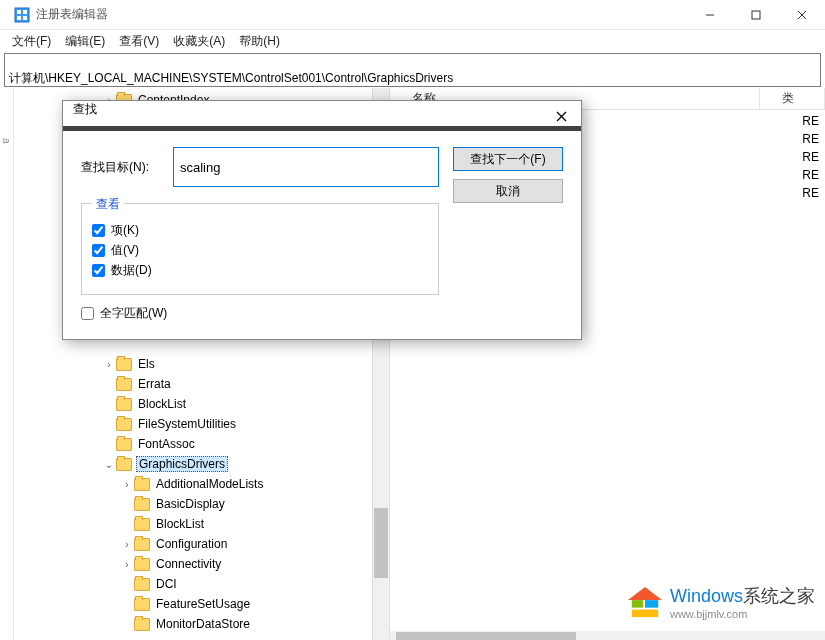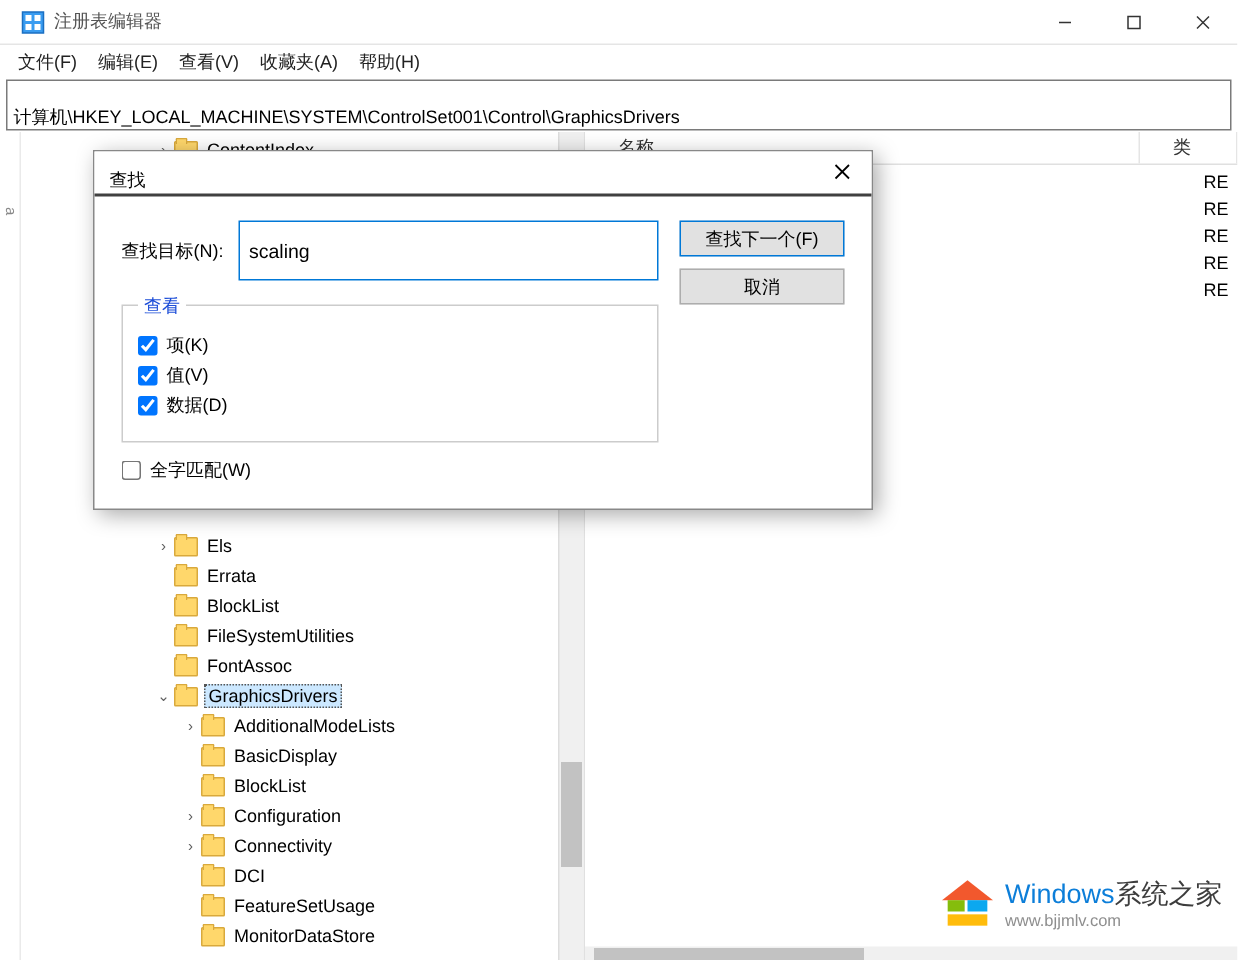--- a/index.html
+++ b/index.html
@@ -33,27 +33,27 @@
 .tree-row .folder::before { content:""; position:absolute; top:-3px; left:0; width:6px; height:3px; background:#ffd76b; border:1px solid #d9a93c; border-bottom:none; border-radius:1px 1px 0 0; }
 .tree-row .label { color: #000; padding: 0 2px; }
 .tree-row.sel .label { background: #cce8ff; border: 1px dotted #555; }
 
 .tree-scrollbar { position: absolute; right: 0; top: 0; bottom: 0; width: 17px; background: #f0f0f0; border-left: 1px solid #ddd; }
 .tree-scrollbar .thumb { position: absolute; left: 1px; right: 1px; top: 420px; height: 70px; background: #c2c2c2; border-radius: 0; }
 .list-scroll { position:absolute; bottom:0; left:0; right:0; height:17px; background:#f0f0f0; }
 .list-scroll .thumb { position:absolute; top:1px; bottom:1px; left:6px; width:180px; background:#c2c2c2; }
 
 .dialog { position: absolute; left: 62px; top: 100px; width: 520px; height: 240px; background: #fff; border: 1px solid #888; box-shadow: 3px 3px 14px rgba(0,0,0,0.35); z-index: 10; }
-.dtitle { height: 30px; display: flex; align-items: flex-end; padding-left: 10px; background: #fff; border-bottom: 2px solid #404040; }
+.dtitle { height: 30px; display: flex; align-items: flex-start; padding-left: 10px; background: #fff; border-bottom: 5px solid #404040; }
 .dtitle .t { flex: 1; color: #000; }
 .dclose { width: 40px; height: 30px; display: flex; align-items: center; justify-content: center; font-size: 14px; cursor: default; }
 
 .dbody { padding: 16px 18px; display: flex; gap: 14px; }
 .dleft { flex: 1; }
-.row1 { display: flex; align-items: center; gap: 10px; margin-bottom: 16px; }
+.row1 { display: flex; align-items: center; gap: 24px; margin-bottom: 16px; }
 .row1 label { color: #000; }
 .row1 input { flex: 1; height: 40px; border: 1px solid #0078d7; padding: 0 6px; outline: none; font-size: 13px; }
 
 .fieldset { border: 1px solid #ccc; padding: 8px 10px 12px; margin-bottom: 10px; }
 .fieldset .legend { position: relative; top: -16px; background: #fff; display: inline-block; padding: 0 4px; color: #1d4ed8; }
 .fieldset .legend + .opts { margin-top: -10px; }
 .chk { display: flex; align-items: center; gap: 6px; margin: 3px 0; color: #000; }
 .chk input { width: 13px; height: 13px; }
 
 .dright { width: 110px; display: flex; flex-direction: column; gap: 8px; }

